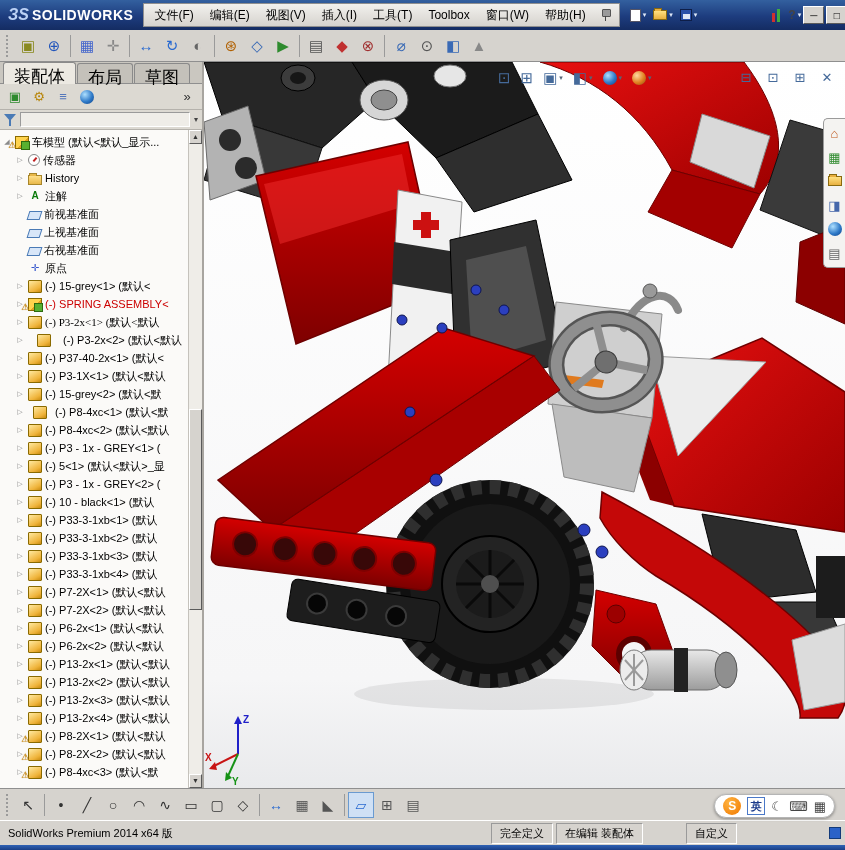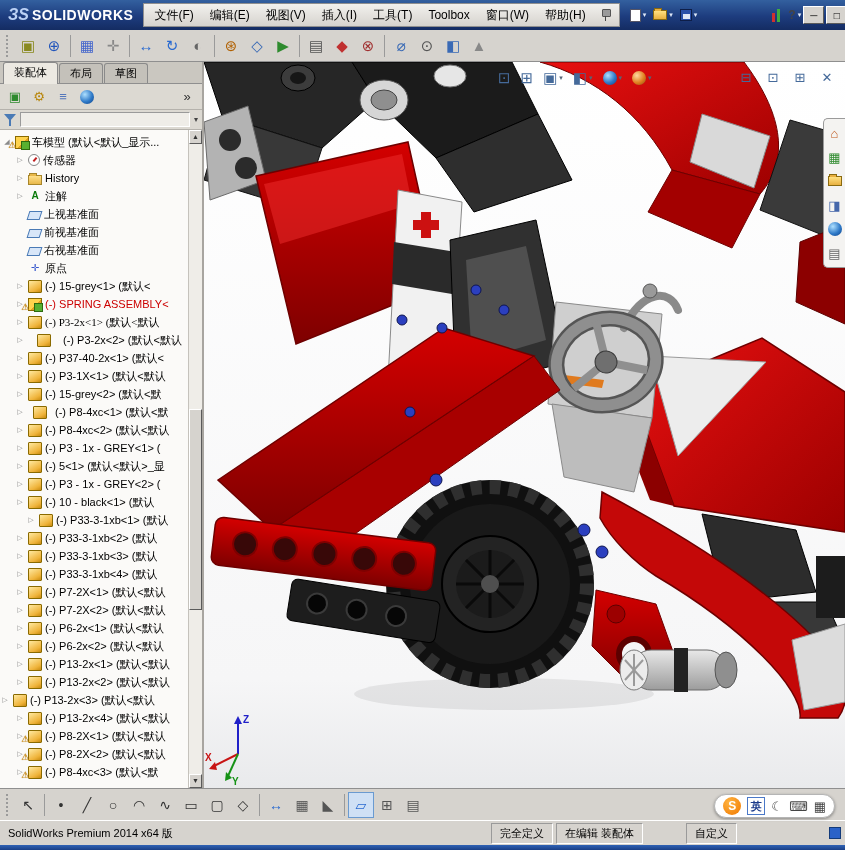--- a/index.html
+++ b/index.html
@@ -43,21 +43,21 @@
     border-bottom:1px solid #8f8f8f; display:flex; align-items:center; padding-left:4px;}
   .grip {width:4px; height:22px; border-left:2px dotted #9a9a9a; margin:0 5px 0 2px;}
   .tbico {width:26px; height:26px; display:flex; align-items:center; justify-content:center; border:1px solid transparent;}
   .tbico .glyph {font-size:15px;}
   .tbsep {width:1px; height:22px; background:#9a9a9a; margin:0 3px; align-self:center;}
 
   
   .leftpanel {position:absolute; left:0; top:62px; width:204px; height:726px; background:#e6e3dc; border-right:2px solid #a8a5a0;}
   .ptabs {height:22px; display:flex; align-items:flex-end; background:#cac7c0; border-bottom:1px solid #8f8f8f; padding-left:3px; gap:1px;}
   .ptab {padding:2px 10px 2px; border:1px solid #8a8a8a; border-bottom:none; border-radius:3px 3px 0 0;
-    background:#c4c1ba; font-size:11px; height:20px;}
+    background:#c4c1ba; font-size:17px; height:20px;}
   .ptab.active {background:#ece9e2; height:22px; position:relative; top:1px;}
   .paneltb {height:26px; display:flex; align-items:center; background:#dcd9d2; border-bottom:1px solid #b5b2ac; padding:0 4px; gap:2px;}
   .pbico {width:22px; height:22px; display:flex; align-items:center; justify-content:center; border:1px solid transparent;}
   .pbico .glyph {font-size:13px;}
   .pushright {margin-left:auto;}
   .filterrow {height:20px; display:flex; align-items:center; background:#dcd9d2; border-bottom:1px solid #b5b2ac; padding:0 4px; gap:4px;}
   .funnel {width:12px; height:13px; position:relative;}
   .funnel::before {content:""; position:absolute; left:0; top:1px; border-left:6px solid transparent; border-right:6px solid transparent; border-top:7px solid #4a7ab5;}
   .funnel::after {content:""; position:absolute; left:5px; top:7px; width:2px; height:6px; background:#4a7ab5;}
   .filterfield {flex:1; height:15px; background:#efede8; border:1px solid; border-color:#9a9a9a #fff #fff #9a9a9a;}
@@ -298,26 +298,26 @@
         <span class="tlabel">History</span>
       </div>
       <div class="tree-row" style="padding-left: 15px;">
         <span class="expander">▷</span>
         <span class="tico annotations">A</span>
         <span class="tlabel">注解</span>
       </div>
       <div class="tree-row" style="padding-left: 15px;">
         <span class="expander"></span>
         <span class="tico plane"></span>
-        <span class="tlabel">上视基准面</span>
+        <span class="tlabel">前视基准面</span>
       </div>
       <div class="tree-row" style="padding-left: 15px;">
         <span class="expander"></span>
         <span class="tico plane"></span>
-        <span class="tlabel">前视基准面</span>
+        <span class="tlabel">上视基准面</span>
       </div>
       <div class="tree-row" style="padding-left: 15px; align-items: center;">
         <span class="expander"></span>
         <span class="tico plane"></span>
         <span class="tlabel">右视基准面</span>
       </div>
       <div class="tree-row" style="padding-left: 15px;">
         <span class="expander"></span>
         <span class="tico origin">✛</span>
         <span class="tlabel">原点</span>
@@ -382,21 +382,21 @@
       <div class="tree-row" style="padding-left: 15px;">
         <span class="expander">▷</span>
         <span class="tico part"></span>
         <span class="tlabel">(-) P3 - 1x - GREY&lt;2&gt; (</span>
       </div>
       <div class="tree-row" style="padding-left: 15px;">
         <span class="expander">▷</span>
         <span class="tico part"></span>
         <span class="tlabel">(-) 10 - black&lt;1&gt; (默认</span>
       </div>
-      <div class="tree-row" style="padding-left: 26px;">
+      <div class="tree-row" style="padding-left: 15px;">
         <span class="expander">▷</span>
         <span class="tico part"></span>
         <span class="tlabel">(-) P33-3-1xb&lt;1&gt; (默认</span>
       </div>
       <div class="tree-row" style="padding-left: 15px;">
         <span class="expander">▷</span>
         <span class="tico part"></span>
         <span class="tlabel">(-) P33-3-1xb&lt;2&gt; (默认</span>
       </div>
       <div class="tree-row" style="padding-left: 15px;">
@@ -432,21 +432,21 @@
       <div class="tree-row" style="padding-left: 15px;">
         <span class="expander">▷</span>
         <span class="tico part"></span>
         <span class="tlabel">(-) P13-2x&lt;1&gt; (默认&lt;默认</span>
       </div>
       <div class="tree-row" style="padding-left: 15px;">
         <span class="expander">▷</span>
         <span class="tico part"></span>
         <span class="tlabel">(-) P13-2x&lt;2&gt; (默认&lt;默认</span>
       </div>
-      <div class="tree-row" style="">
+      <div class="tree-row" style="padding-left: 15px;">
         <span class="expander">▷</span>
         <span class="tico part"></span>
         <span class="tlabel">(-) P13-2x&lt;3&gt; (默认&lt;默认</span>
       </div>
       <div class="tree-row" style="padding-left: 15px;">
         <span class="expander">▷</span>
         <span class="tico part"></span>
         <span class="tlabel">(-) P13-2x&lt;4&gt; (默认&lt;默认</span>
       </div>
       <div class="tree-row" style="padding-left: 15px;">

